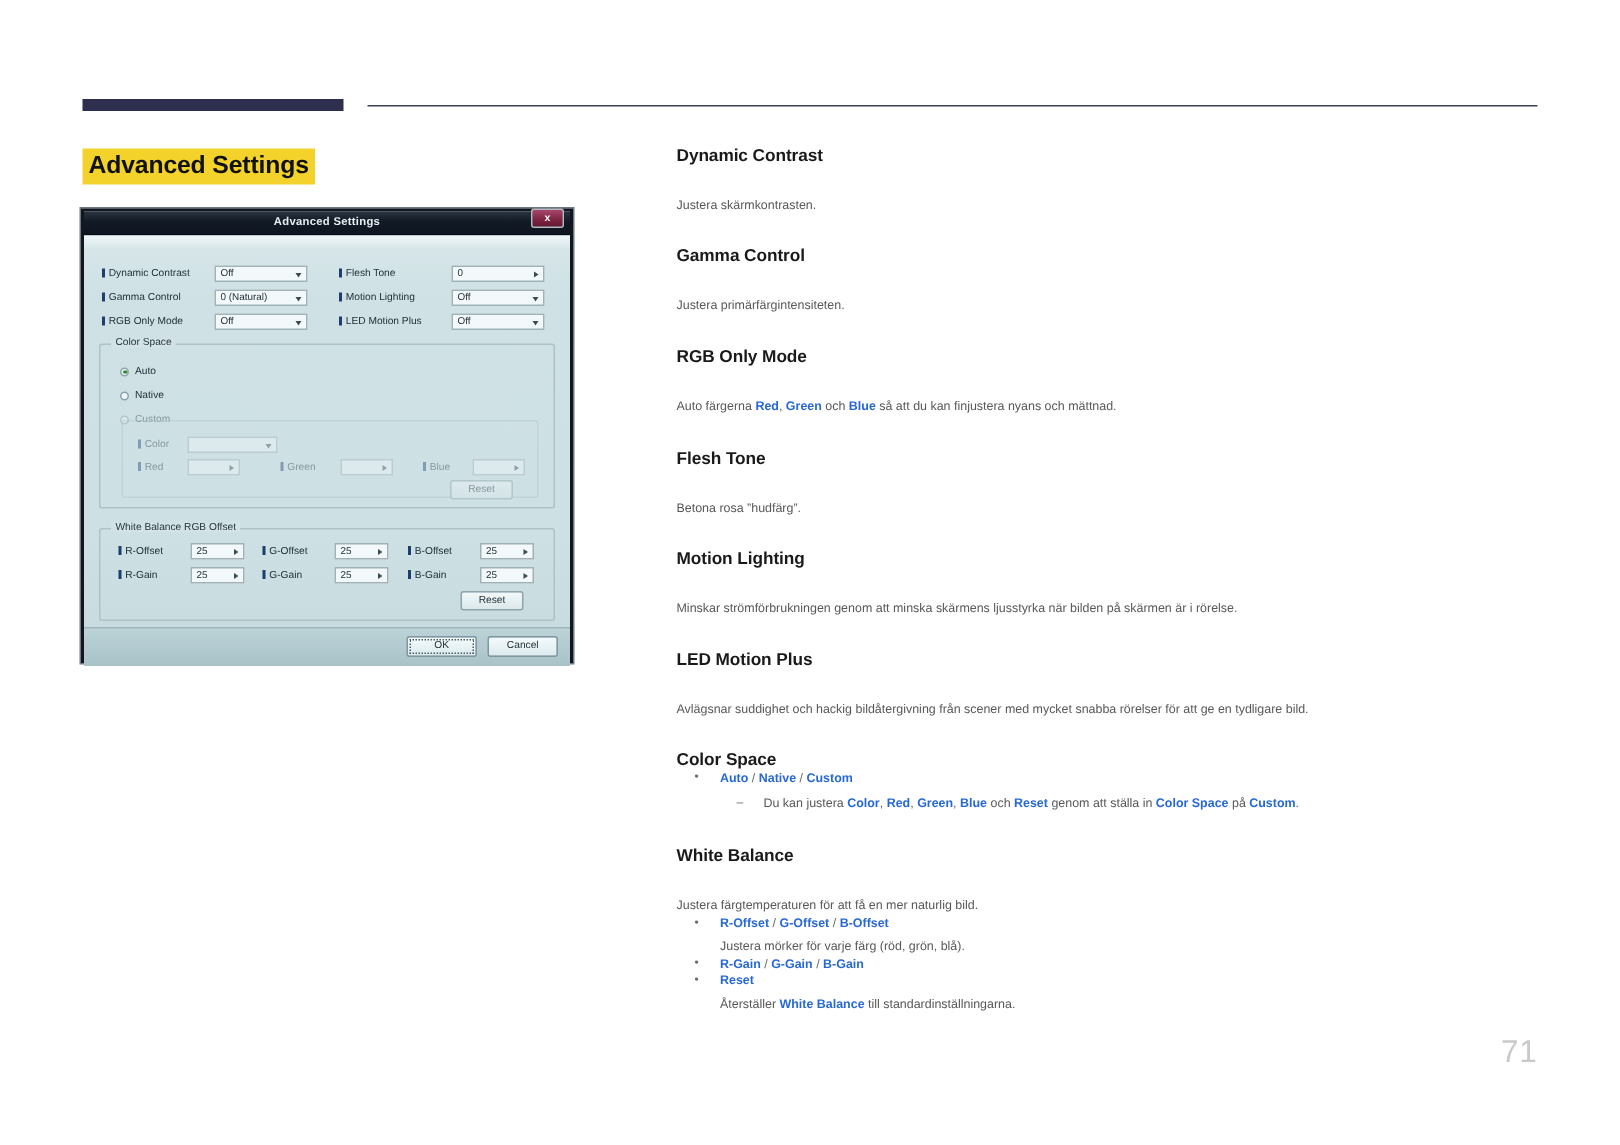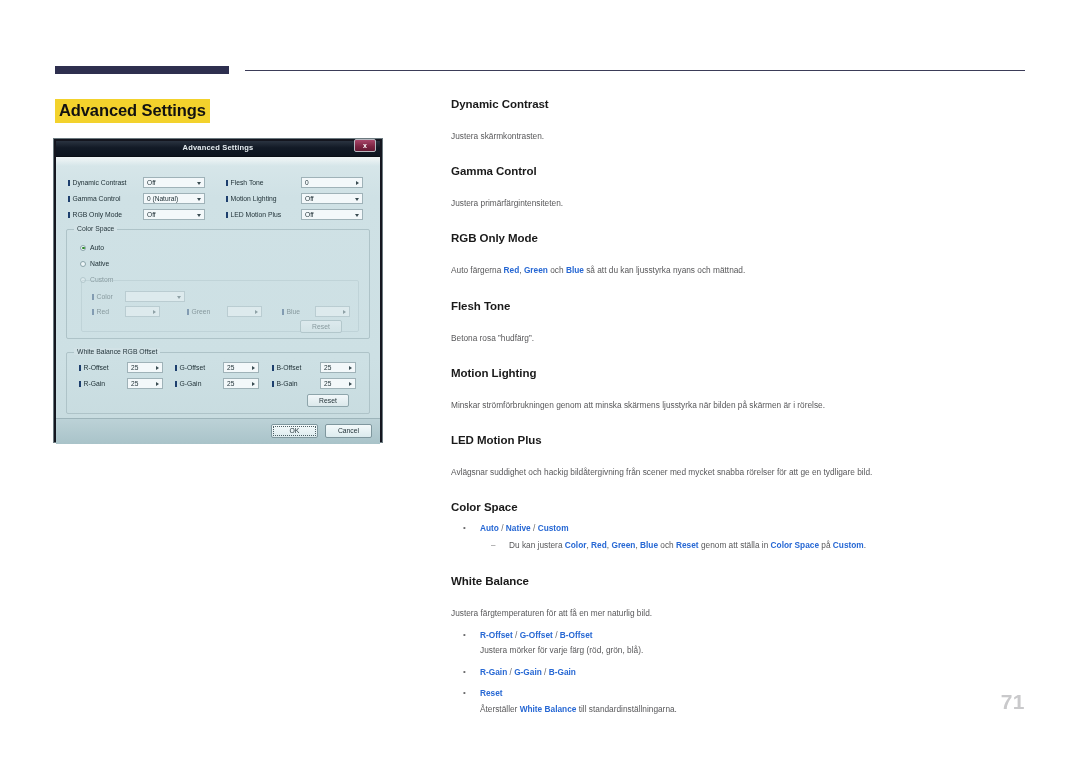--- a/index.html
+++ b/index.html
@@ -246,21 +246,20 @@
     margin-top: 21px;
   }
   .gapA { height: 23px; }
   .gapB { height: 24px; }
 
   .bullet-l1 {
     position: relative;
     padding-left: 29px;
     font-size: 8.3px;
     line-height: 1.4;
-    margin-top: 10px;
     color: #58585a;
   }
   .bullet-l1::before {
     content: "\2022";
     position: absolute;
     left: 12px; top: -1px;
     color: #6a6a6c;
     font-size: 8px;
   }
   .bullet-l2 {
@@ -287,21 +286,20 @@
   }
   .kw { color: #2768d4; font-weight: bold; }
   .sep { color: #6a6a6c; }
 
   .page-num {
     position: absolute;
     right: 55px; bottom: 42px;
     font-size: 21px;
     color: #c9c9cb;
     letter-spacing: 0.5px;
-    font-weight: bold;
   }
 </style>
 </head>
 <body>
 
 <div class="page">
 
   <div class="top-rule-bar"></div>
   <div class="top-rule-line"></div>
 
@@ -476,21 +474,21 @@
     <div class="gapA"></div>
 
     <div class="sec">
       <div class="sec-h">Gamma Control</div>
       <div class="sec-p">Justera primärfärgintensiteten.</div>
     </div>
     <div class="gapA"></div>
 
     <div class="sec">
       <div class="sec-h">RGB Only Mode</div>
-      <div class="sec-p"><span>Auto färgerna </span><span class="kw">Red</span><span>, </span><span class="kw">Green</span><span> och </span><span class="kw">Blue</span><span> så att du kan ljusstyrka nyans och mättnad.</span></div>
+      <div class="sec-p"><span>Auto färgerna </span><span class="kw">Red</span><span>, </span><span class="kw">Green</span><span> och </span><span class="kw">Blue</span><span> så att du kan finjustera nyans och mättnad.</span></div>
     </div>
     <div class="gapA"></div>
 
     <div class="sec">
       <div class="sec-h">Flesh Tone</div>
       <div class="sec-p">Betona rosa ”hudfärg”.</div>
     </div>
     <div class="gapA"></div>
 
     <div class="sec">

